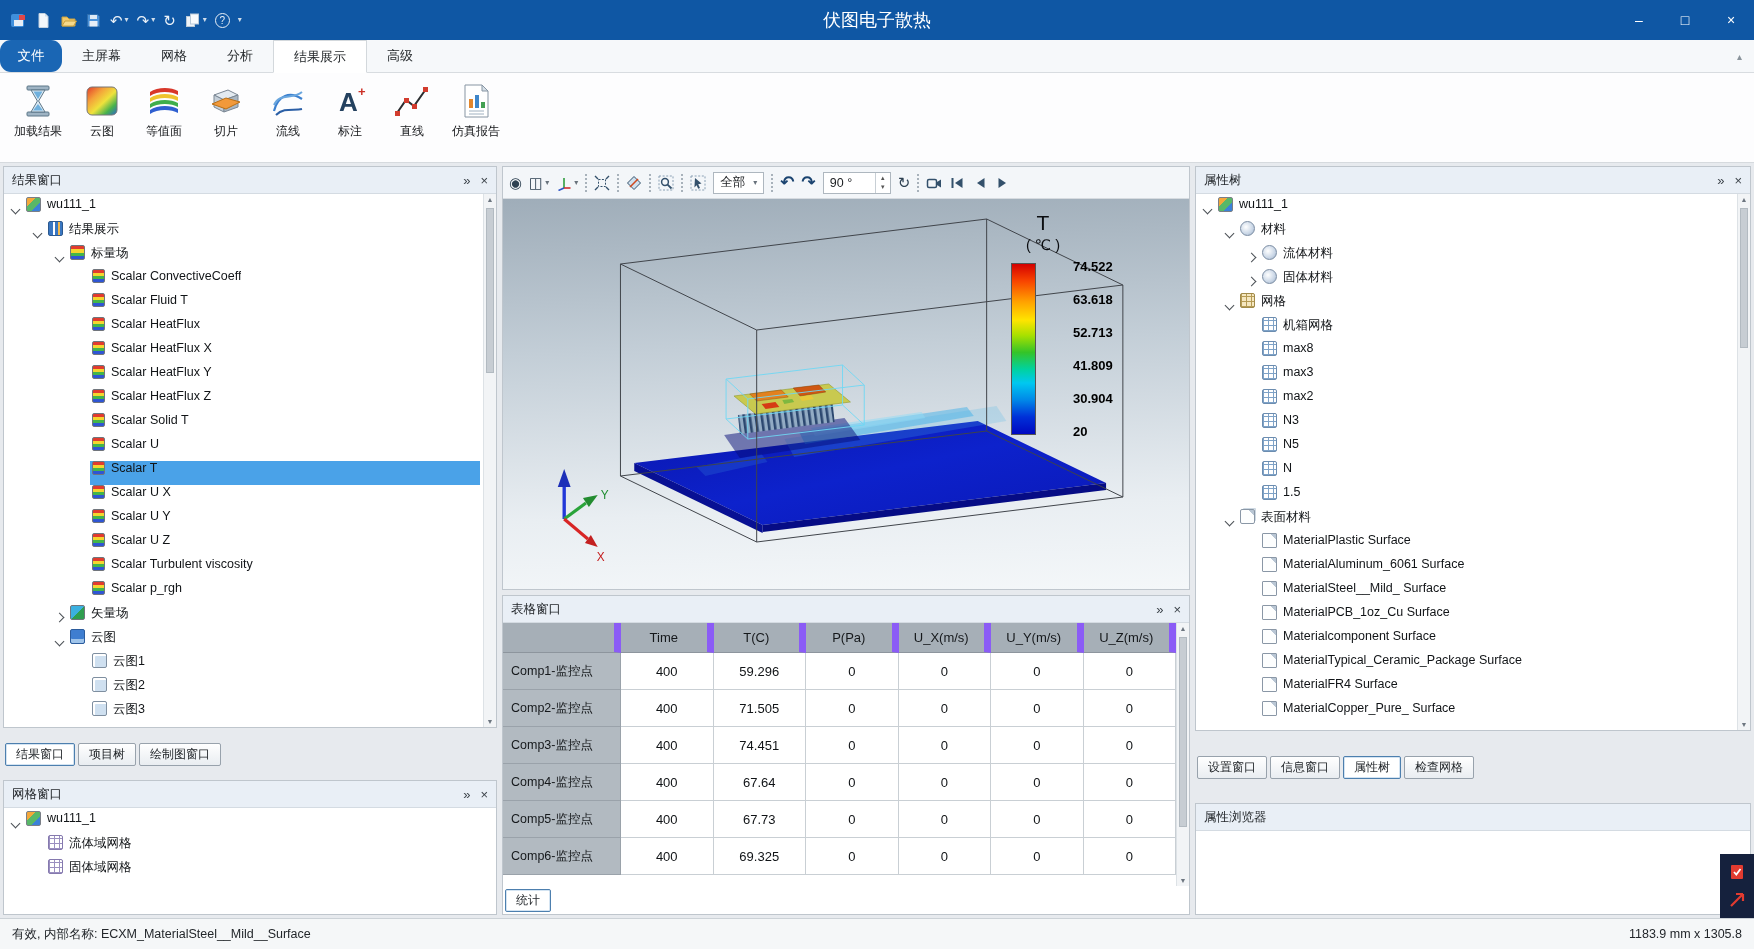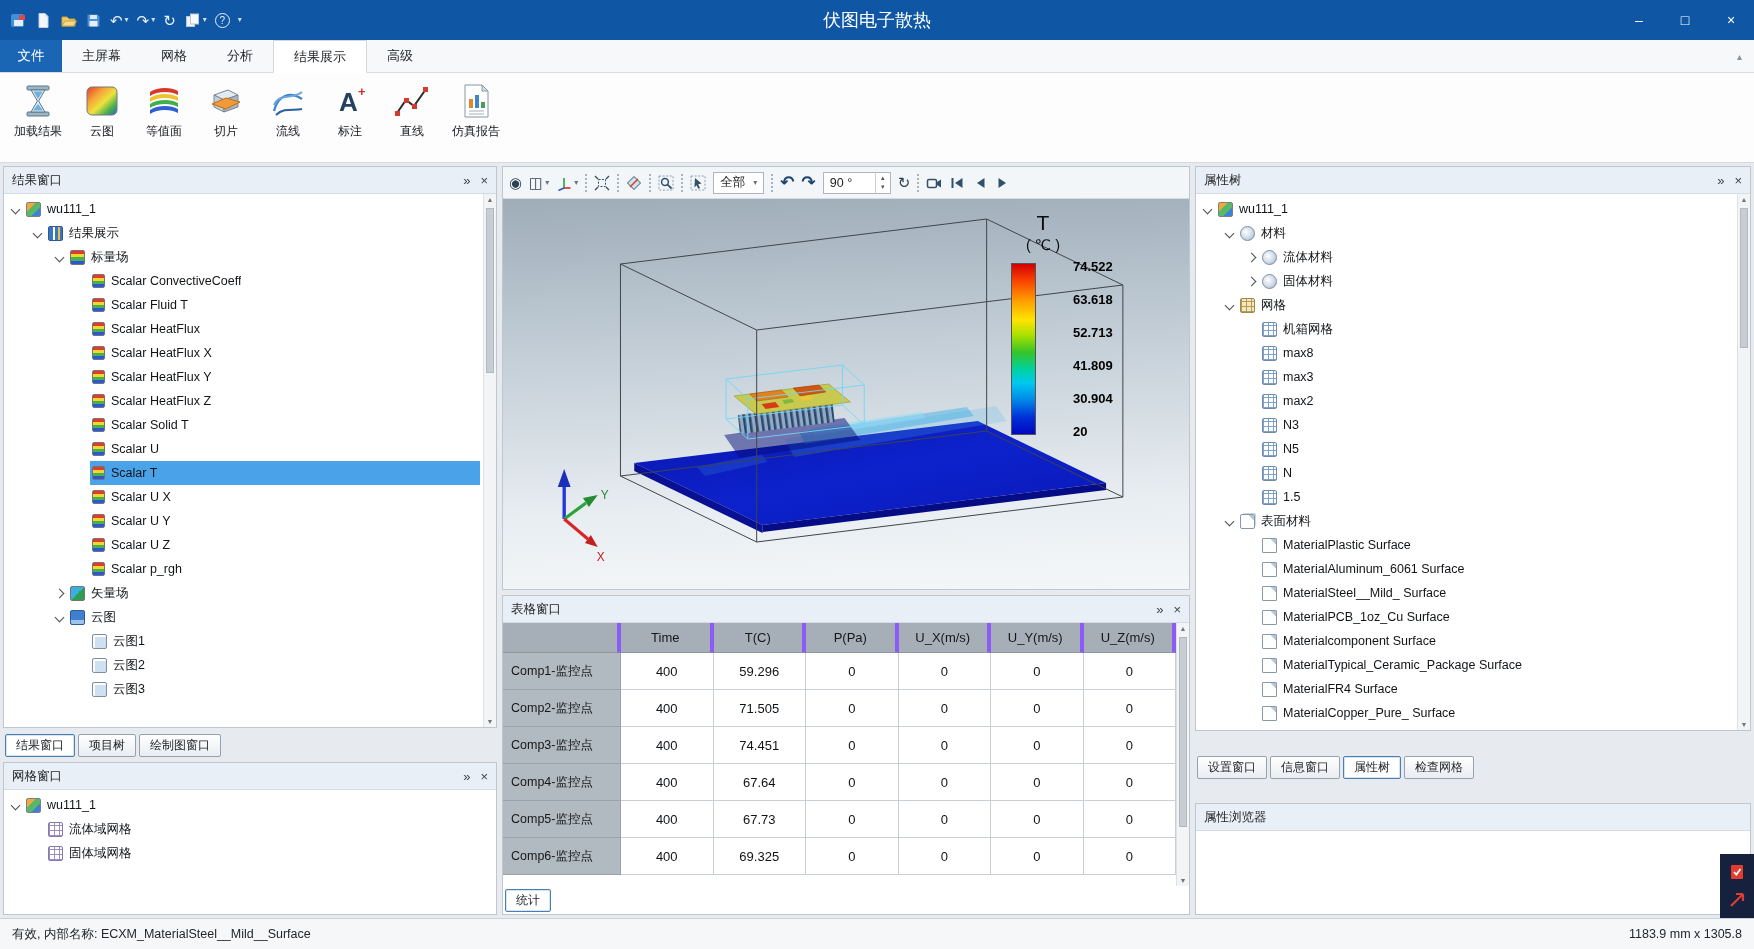--- a/index.html
+++ b/index.html
@@ -12,51 +12,51 @@
 .tb-btn{display:inline-flex;align-items:center;gap:2px;}
 .tb-g{font-size:15px;color:#eaf1f8;line-height:1;}
 .caret{font-size:8px;color:#cfdcea;line-height:1;}
 .tb-title{position:absolute;left:50%;transform:translateX(-50%);font-size:18px;}
 .tb-winbtns{margin-left:auto;display:flex;}
 .winbtn{width:46px;height:40px;display:flex;align-items:center;justify-content:center;font-size:14px;}
 .help-circle{width:15px;height:15px;border:1.2px solid #e8f0f8;border-radius:50%;display:inline-flex;align-items:center;justify-content:center;font-size:10px;color:#e8f0f8;}
 
 
 .menurow{height:33px;background:#f6f8fa;border-bottom:1px solid #d8dce0;display:flex;align-items:stretch;}
-.file-tab{width:62px;background:#1a66b4;color:#fff;display:flex;align-items:center;justify-content:center;font-size:13.5px;}
+.file-tab{width:62px;background:#1a66b4;color:#fff;display:flex;align-items:center;justify-content:center;font-size:13.5px;border-radius:11px;}
 .mtab{padding:0 20px;display:flex;align-items:center;font-size:13px;color:#1f2326;position:relative;}
 .mtab.active{background:#fff;border:1px solid #d3d8dc;border-bottom:1px solid #fff;margin-bottom:-1px;z-index:2;}
 .menurow-end{margin-left:auto;display:flex;align-items:center;padding-right:12px;color:#8a939b;font-size:10px;}
 
 
 .ribbon{height:90px;background:#fdfdfe;border-bottom:1px solid #d6dade;display:flex;align-items:flex-start;padding:6px 8px 0;gap:6px;}
 .rb-item{min-width:56px;padding:3px 6px;display:flex;flex-direction:column;align-items:center;gap:3px;border-radius:3px;}
 .rb-label{font-size:12px;color:#17191c;white-space:nowrap;}
 .rb-ic{width:38px;height:38px;}
 
 
 .main{position:absolute;top:163px;bottom:31px;left:0;right:0;display:flex;gap:5px;padding:3px;}
-.col-left{width:494px;display:flex;flex-direction:column;gap:3px;}
+.col-left{width:494px;display:flex;flex-direction:column;gap:12px;}
 .col-center{flex:1;display:flex;flex-direction:column;gap:5px;min-width:0;}
 .col-right{width:556px;display:flex;flex-direction:column;gap:22px;}
 
 .panel{background:#fff;border:1px solid #bfc6cd;display:flex;flex-direction:column;min-height:0;}
 .panel-hd{height:27px;background:#e9eff6;border-bottom:1px solid #d4dbe2;display:flex;align-items:center;padding:0 8px;font-size:12.5px;color:#23272b;flex:0 0 27px;}
 .ph-title{flex:1;}
 .ph-btn{color:#3c434a;font-size:13px;margin-left:10px;line-height:1;}
 .panel-body{flex:1;position:relative;overflow:hidden;background:#fff;min-height:0;}
 
 
 .tree{padding:3px 16px 3px 2px;}
 .trow{display:flex;align-items:center;height:24px;}
 .lv0{padding-left:6px}.lv1{padding-left:28px}.lv2{padding-left:50px}.lv3{padding-left:72px}
 .chev{width:7px;height:7px;flex:0 0 7px;margin-right:5px;border-right:1.5px solid #4a4f55;border-bottom:1.5px solid #4a4f55;transform:rotate(45deg);}
 .chev.right{transform:rotate(-45deg);}
 .chev.none{visibility:hidden;}
-.rin{display:flex;align-items:center;gap:6px;height:100%;padding:0 6px 0 2px;flex:1;min-width:0;}
+.rin{display:flex;align-items:flex-start;gap:6px;height:100%;padding:0 6px 0 2px;flex:1;min-width:0;}
 .sel .rin{background:#4aa2e8;}
 .tlabel{white-space:nowrap;overflow:hidden;font-size:12.5px;color:#111417;}
 
 .ic{width:15px;height:15px;flex:0 0 15px;display:inline-block;border-radius:2px;}
 .ic-cube{background:linear-gradient(135deg,#f4a83a 0 34%,#58b868 34% 67%,#3b82d8 67%);border:1px solid #7a7f87;}
 .ic-result{background:linear-gradient(90deg,#3a77c2 0 4px,#fff 4px 6px,#3a77c2 6px 9px,#f2b84b 9px 11px,#3a77c2 11px);border:1px solid #2c598f;}
 .ic-sfield,.ic-scalar{background:linear-gradient(180deg,#e23b2e 0 25%,#f5d52e 25% 50%,#43b649 50% 75%,#2f55d4 75%);border:1px solid #70757c;}
 .ic-scalar{width:13px;flex-basis:13px;height:14px;}
 .ic-vector{background:linear-gradient(135deg,#3bb0e0 0 50%,#2f9e4f 50%);border:1px solid #70757c;}
 .ic-cloudf{background:#3f7ed0;border:1px solid #2c5c9c;box-shadow:inset 0 -4px 0 #9fc4ea;}
@@ -98,21 +98,21 @@
 .leg-unit{width:64px;text-align:center;font-size:14.5px;margin:2px 0 10px;color:#0b0d10;}
 .leg-row{display:flex;gap:9px;}
 .leg-bar{width:25px;height:172px;border:1px solid #555;background:linear-gradient(180deg,#d40000 0%,#f84400 10%,#ffa000 22%,#ffe400 33%,#a8e000 42%,#34c428 52%,#00d2a0 62%,#00c8f0 70%,#0088e8 80%,#0030d8 90%,#0008c0 100%);}
 .leg-ticks{display:flex;flex-direction:column;justify-content:space-between;height:178px;margin-top:-3px;}
 .leg-ticks span{font-size:13px;font-weight:bold;color:#000;line-height:1;margin-left:28px;}
 
 
 .table-panel{flex:1;justify-content:center;}
 .table-wrap{flex:1;position:relative;overflow:hidden;background:#fff;min-height:0;}
 .tbl{display:grid;grid-template-columns:118px repeat(6,1fr);position:absolute;left:0;top:0;right:13px;}
-.hcell{background:#a6afb7;border-right:4px solid #8b5cf6;border-bottom:1px solid #8d959d;height:30px;display:flex;align-items:center;justify-content:center;font-size:13px;color:#15181b;}
+.hcell{background:#a6afb7;border-right:7px solid #8b5cf6;border-bottom:1px solid #8d959d;height:30px;display:flex;align-items:center;justify-content:center;font-size:13px;color:#15181b;}
 .rhead{background:#b2bac1;border-right:1px solid #9aa2aa;border-bottom:1px solid #9aa2aa;height:37px;display:flex;align-items:center;padding-left:8px;font-size:12.5px;color:#15181b;white-space:nowrap;}
 .dcell{background:#fff;border-right:1px solid #c9cfd4;border-bottom:1px solid #c9cfd4;height:37px;display:flex;align-items:center;justify-content:center;font-size:13px;color:#101316;}
 
 
 .statusbar{position:absolute;left:0;right:0;bottom:0;height:31px;background:#f5f7f8;border-top:1px solid #ccd2d7;display:flex;align-items:center;padding:0 12px;font-size:12.5px;color:#23272b;}
 .sb-left{flex:1;white-space:nowrap;overflow:hidden;}
 .sb-right{white-space:nowrap;}
 
 .corner-widget{position:absolute;right:0;bottom:31px;width:34px;height:64px;background:#15213d;display:flex;flex-direction:column;align-items:center;justify-content:space-evenly;z-index:6;}
 </style>
@@ -390,20 +390,27 @@
               <span class="rin">
                 <span class="ic ic-scalar"></span>
                 <span class="tlabel">Scalar U Y</span>
               </span>
             </div>
           <div class="trow lv3">
               <span class="chev none"></span>
               <span class="rin">
                 <span class="ic ic-scalar"></span>
                 <span class="tlabel">Scalar U Z</span>
+              </span>
+            </div>
+          <div class="trow lv3">
+              <span class="chev none"></span>
+              <span class="rin">
+                <span class="ic ic-scalar"></span>
+                <span class="tlabel">Scalar Turbulent viscosity</span>
               </span>
             </div>
           <div class="trow lv3">
               <span class="chev none"></span>
               <span class="rin">
                 <span class="ic ic-scalar"></span>
                 <span class="tlabel">Scalar p_rgh</span>
               </span>
             </div>
           <div class="trow lv2">

